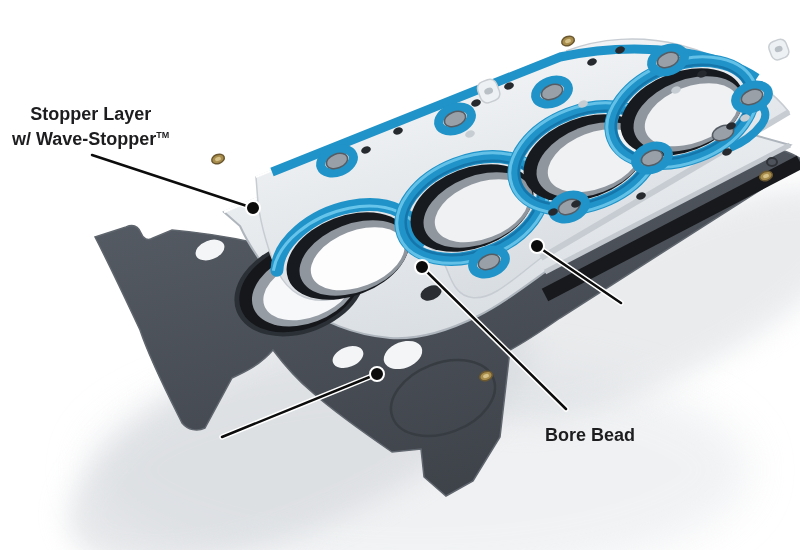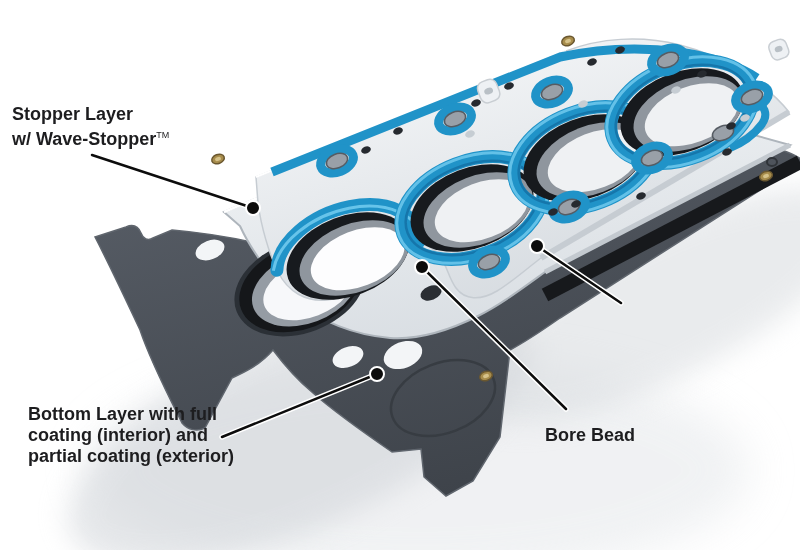--- a/index.html
+++ b/index.html
@@ -1,21 +1,21 @@
 <!DOCTYPE html>
 <html><head>
 <meta charset="utf-8">
 <style>
   html,body{margin:0;padding:0;background:#ffffff;}
   .stage{position:relative;width:800px;height:550px;background:#ffffff;overflow:hidden;
-         font-family:"Liberation Sans",sans-serif;}
+         font-family:"Liberation Sans",sans-serif;text-align:center;}
   .stage svg{position:absolute;left:0;top:0;}
   .label{position:absolute;font-weight:bold;font-size:18px;line-height:21px;
          color:#1d1d1f;white-space:nowrap;}
-  .label sup{font-size:9px;font-weight:normal;}
+  .label sup{font-size:9px;font-weight:bold;}
 </style>
 </head>
 <body>
 
 <div class="stage">
 
 <svg width="800" height="550" viewBox="0 0 800 550">
   <defs>
     <linearGradient id="gTop" x1="0" y1="0" x2="0.55" y2="1">
       <stop offset="0" stop-color="#fafbfc"></stop>
@@ -244,19 +244,14 @@
 <div class="label" style="left:12px;top:104px;">
   <span>Stopper Layer</span><br>
   <span>w/ Wave-Stopper</span><sup>TM</sup>
 </div>
 
 
 <div class="label" style="left:545px;top:412px;margin-top:13px;">
   <span>Bore Bead</span>
 </div>
 
-<div class="label" style="left:28px;top:404px;">
-  <span>Bottom Layer with full</span><br>
-  <span>coating (interior) and</span><br>
-  <span>partial coating (exterior)</span>
+
 </div>
 
-</div>
-
 </body></html>

